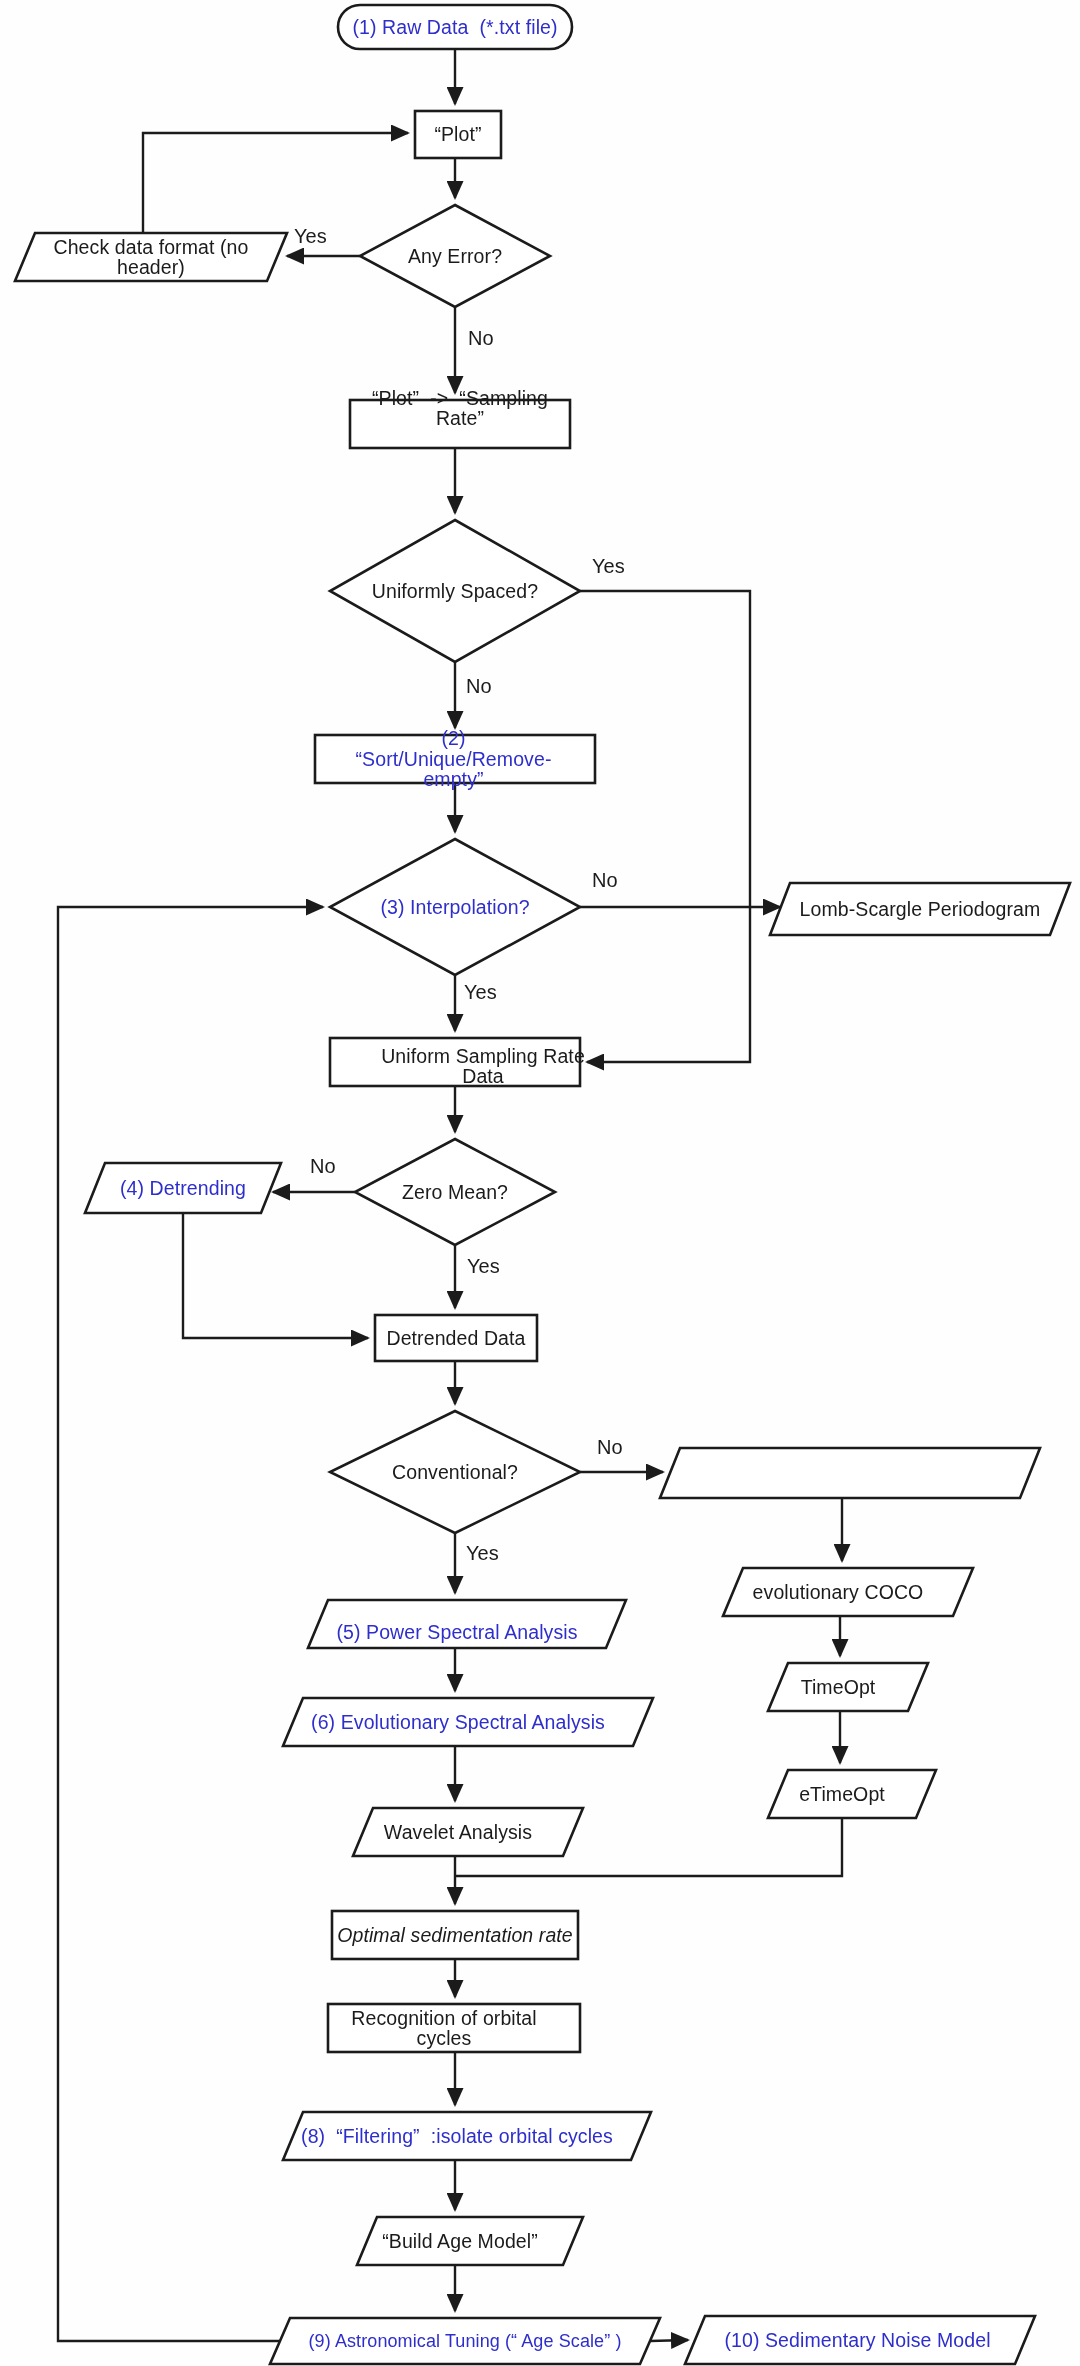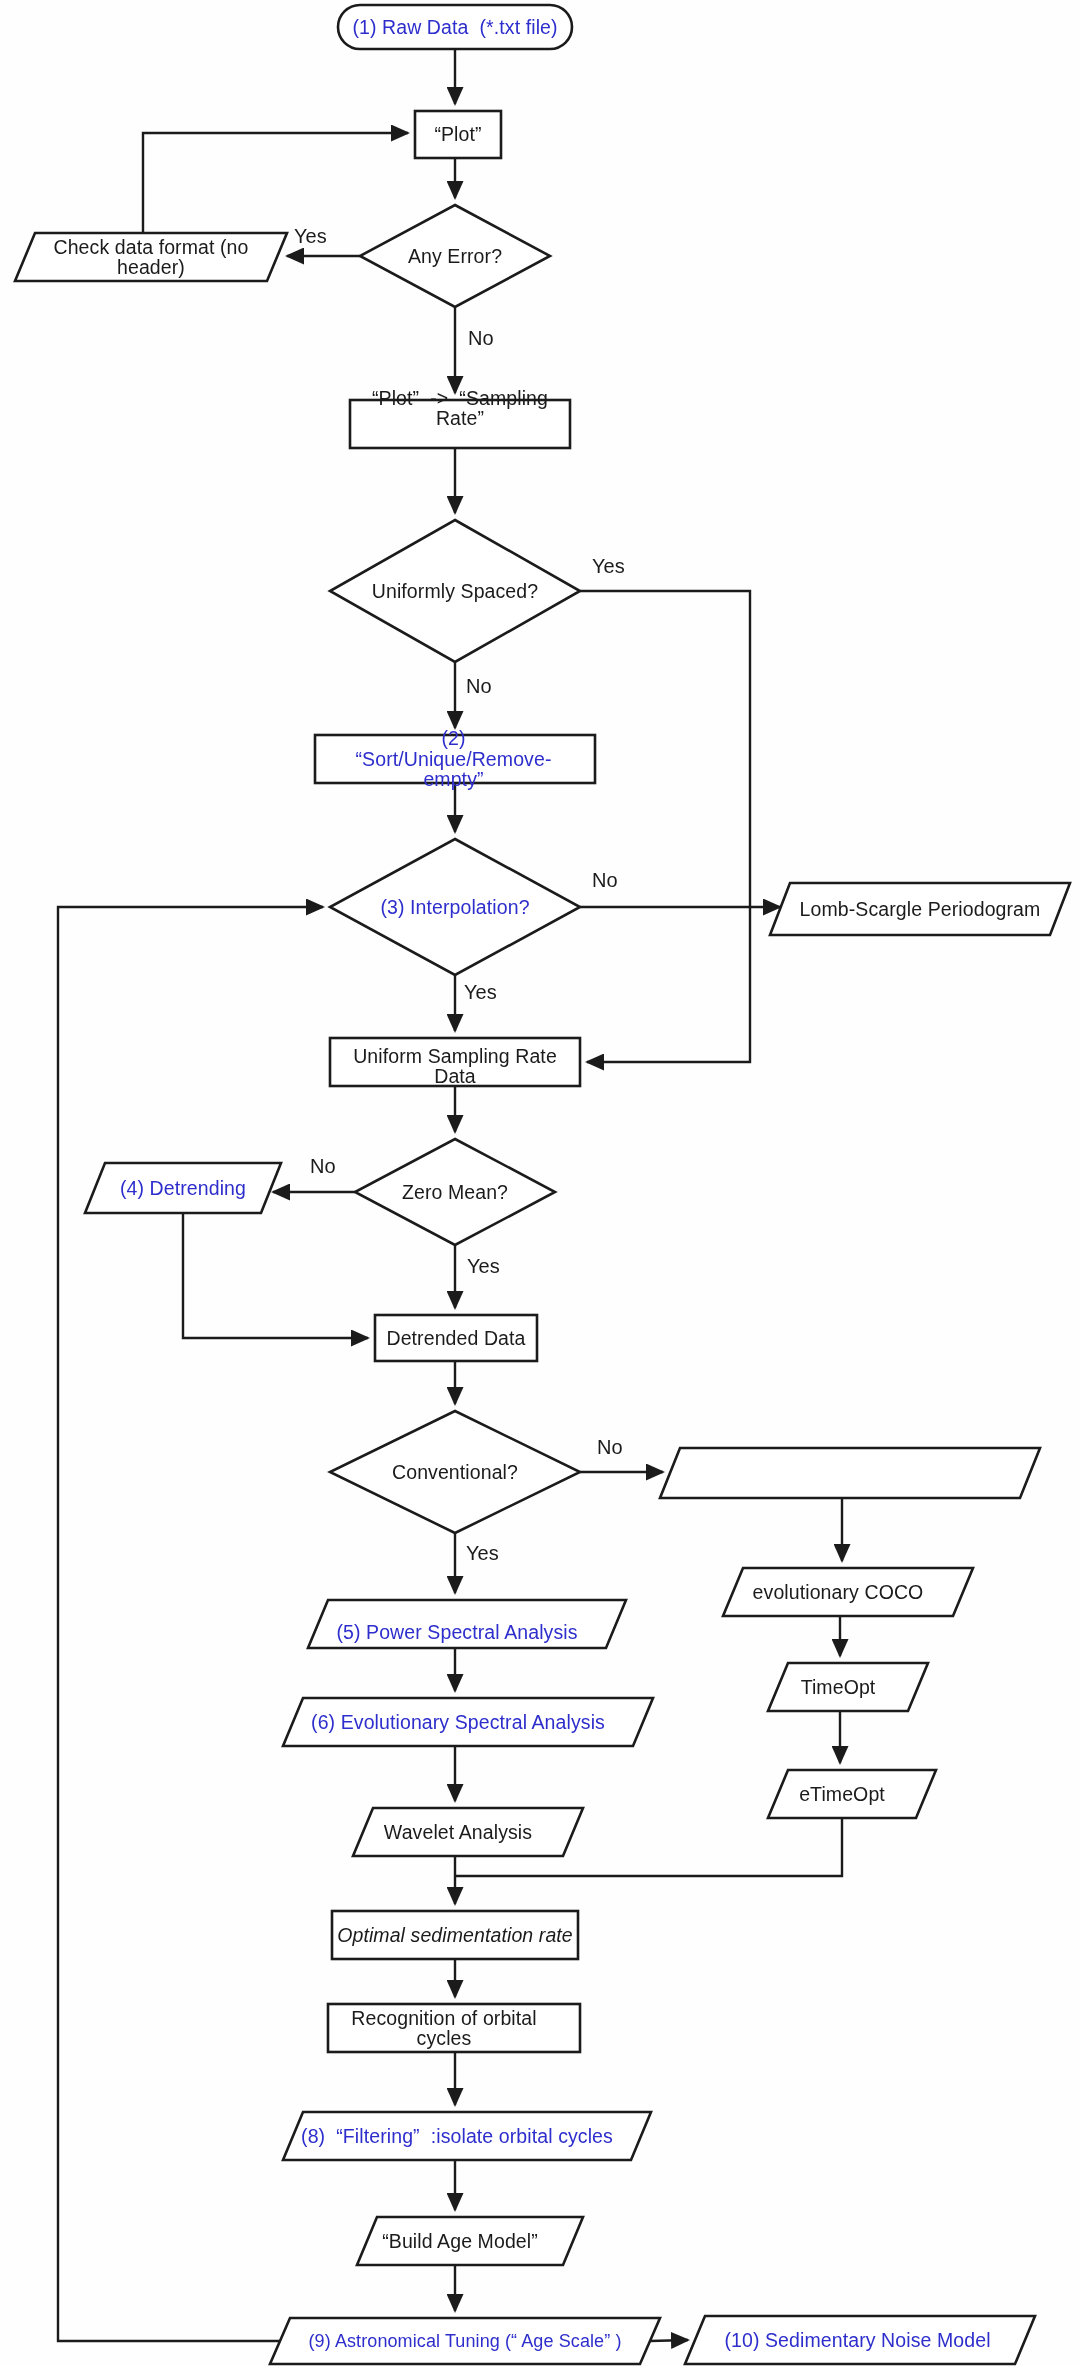--- a/index.html
+++ b/index.html
@@ -98,21 +98,21 @@
 
   <div class="node-label" style="left: 338px; top: 5px; width: 234px; height: 44px; color: rgb(46, 46, 205);">(1) Raw Data  (*.txt file)</div>
   <div class="node-label" style="left: 415px; top: 111px; width: 86px; height: 47px; color: rgb(27, 27, 27);">“Plot”</div>
   <div class="node-label" style="left: 360px; top: 205px; width: 190px; height: 102px; color: rgb(27, 27, 27);">Any Error?</div>
   <div class="node-label" style="left: 20px; top: 233px; width: 262px; height: 48px; color: rgb(27, 27, 27);">Check data format (no header)</div>
   <div class="node-label" style="left: 350px; top: 384px; width: 220px; height: 48px; color: rgb(27, 27, 27);">“Plot”  -&gt;  “Sampling Rate”</div>
   <div class="node-label" style="left: 330px; top: 520px; width: 250px; height: 142px; color: rgb(27, 27, 27);">Uniformly Spaced?</div>
   <div class="node-label" style="left: 315px; top: 735px; width: 229px; height: 48px; color: rgb(46, 46, 205); margin-left: 24px;">(2)  “Sort/Unique/Remove-empty”</div>
   <div class="node-label" style="left: 330px; top: 839px; width: 250px; height: 136px; color: rgb(46, 46, 205);">(3) Interpolation?</div>
   <div class="node-label" style="left: 775px; top: 883px; width: 290px; height: 52px; color: rgb(27, 27, 27);">Lomb-Scargle Periodogram</div>
-  <div class="node-label" style="left: 330px; top: 1038px; width: 250px; height: 56px; color: rgb(27, 27, 27);">Uniform Sampling Rate Data</div>
+  <div class="node-label" style="left: 330px; top: 1038px; width: 250px; height: 56px; color: rgb(27, 27, 27); padding-left: 28px;">Uniform Sampling Rate Data</div>
   <div class="node-label" style="left: 355px; top: 1139px; width: 200px; height: 106px; color: rgb(27, 27, 27);">Zero Mean?</div>
   <div class="node-label" style="left: 85px; top: 1163px; width: 196px; height: 50px; color: rgb(46, 46, 205);">(4) Detrending</div>
   <div class="node-label" style="left: 375px; top: 1315px; width: 162px; height: 46px; color: rgb(27, 27, 27);">Detrended Data</div>
   <div class="node-label" style="left: 330px; top: 1411px; width: 250px; height: 122px; color: rgb(27, 27, 27);">Conventional?</div>
   <div class="node-label" style="left: 723px; top: 1568px; width: 230px; height: 48px; color: rgb(27, 27, 27);">evolutionary COCO</div>
   <div class="node-label" style="left: 768px; top: 1663px; width: 140px; height: 48px; color: rgb(27, 27, 27);">TimeOpt</div>
   <div class="node-label" style="left: 768px; top: 1770px; width: 148px; height: 48px; color: rgb(27, 27, 27);">eTimeOpt</div>
   <div class="node-label" style="left: 308px; top: 1600px; width: 298px; height: 64px; color: rgb(46, 46, 205);">(5) Power Spectral Analysis</div>
   <div class="node-label" style="left: 283px; top: 1698px; width: 350px; height: 48px; color: rgb(46, 46, 205);">(6) Evolutionary Spectral Analysis</div>
   <div class="node-label" style="left: 353px; top: 1808px; width: 210px; height: 48px; color: rgb(27, 27, 27);">Wavelet Analysis</div>

